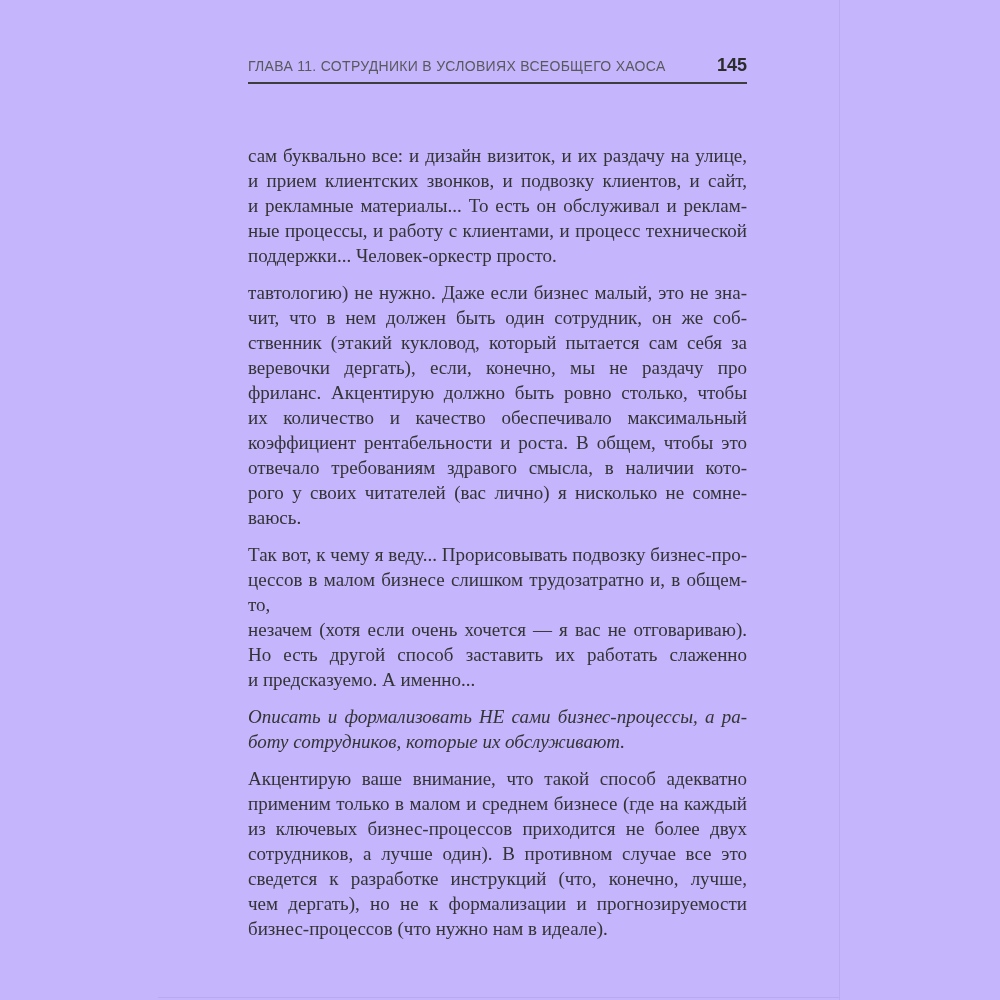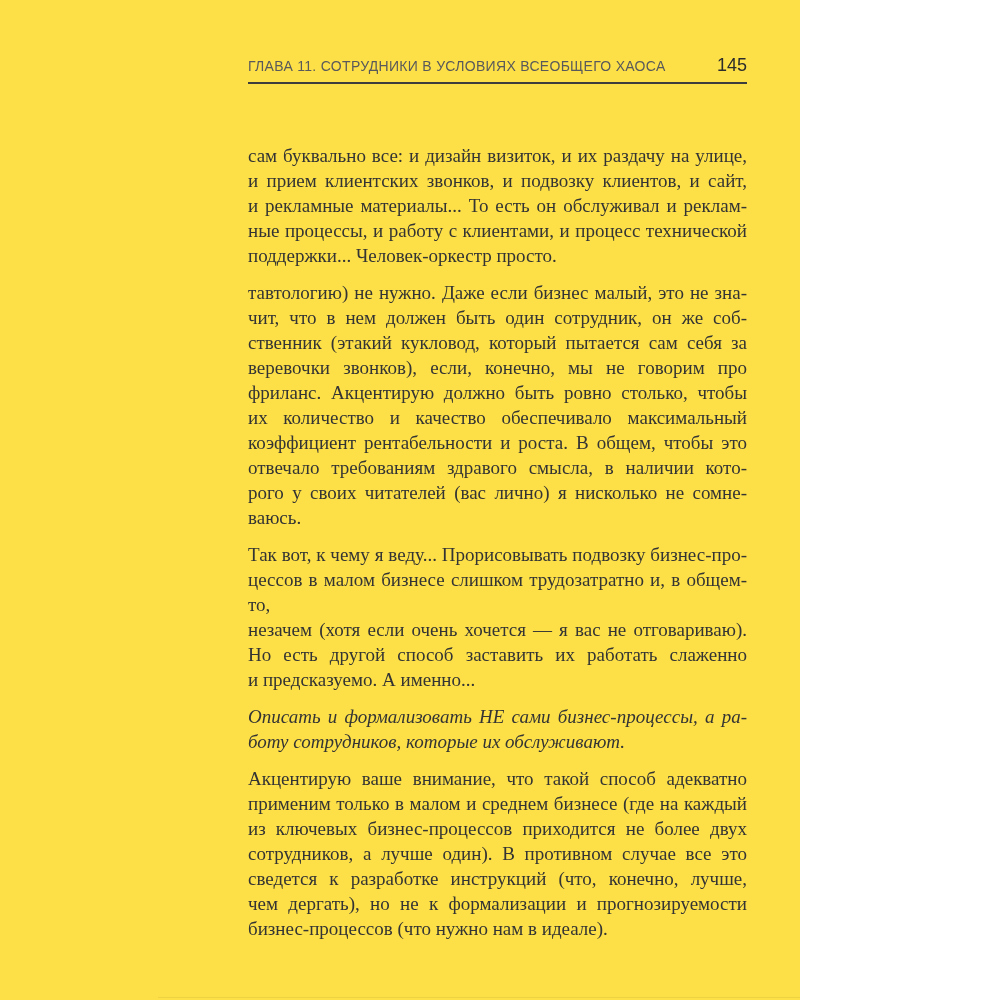--- a/index.html
+++ b/index.html
@@ -2,23 +2,23 @@
 <html><head>
 <meta charset="utf-8">
 <style>
   html, body {
     margin: 0;
     padding: 0;
     background: #ffffff;
   }
   #canvas {
     position: relative;
-    width: 800px;
+    width: 1000px;
     height: 1000px;
-    background: #fde047;
+    background: #c4b5fd;
     overflow: hidden;
     font-family: "Liberation Serif", serif;
   }
   
   .header-row {
     position: absolute;
     left: 248px;
     top: 55px;
     width: 499px;
     display: flex;
@@ -29,21 +29,21 @@
     font-family: "Liberation Sans", sans-serif;
     font-size: 14px;
     line-height: 22px;
     letter-spacing: 0.3px;
     color: #59595b;
     white-space: nowrap;
   }
   .page-number {
     font-family: "Liberation Sans", sans-serif;
     font-size: 18px;
-    font-weight: 400;
+    font-weight: 700;
     color: #2c2c2c;
   }
   .header-rule {
     position: absolute;
     left: 248px;
     top: 82px;
     width: 499px;
     height: 2px;
     background: #3d3d3d;
   }
@@ -106,21 +106,21 @@
         <div class="line">сам буквально все: и дизайн визиток, и их раздачу на улице,</div>
         <div class="line">и прием клиентских звонков, и подвозку клиентов, и сайт,</div>
         <div class="line">и рекламные материалы... То есть он обслуживал и реклам-</div>
         <div class="line">ные процессы, и работу с клиентами, и процесс технической</div>
         <div class="line last">поддержки... Человек-оркестр просто.</div>
       </div>
       <div class="para">
         <div class="line">тавтологию) не нужно. Даже если бизнес малый, это не зна-</div>
         <div class="line">чит, что в нем должен быть один сотрудник, он же соб-</div>
         <div class="line">ственник (этакий кукловод, который пытается сам себя за</div>
-        <div class="line">веревочки звонков), если, конечно, мы не говорим про</div>
+        <div class="line">веревочки дергать), если, конечно, мы не раздачу про</div>
         <div class="line">фриланс. Акцентирую должно быть ровно столько, чтобы</div>
         <div class="line">их количество и качество обеспечивало максимальный</div>
         <div class="line">коэффициент рентабельности и роста. В общем, чтобы это</div>
         <div class="line">отвечало требованиям здравого смысла, в наличии кото-</div>
         <div class="line">рого у своих читателей (вас лично) я нисколько не сомне-</div>
         <div class="line last">ваюсь.</div>
       </div>
       <div class="para">
         <div class="line">Так вот, к чему я веду... Прорисовывать подвозку бизнес-про-</div>
         <div class="line">цессов в малом бизнесе слишком трудозатратно и, в общем-то,</div>

